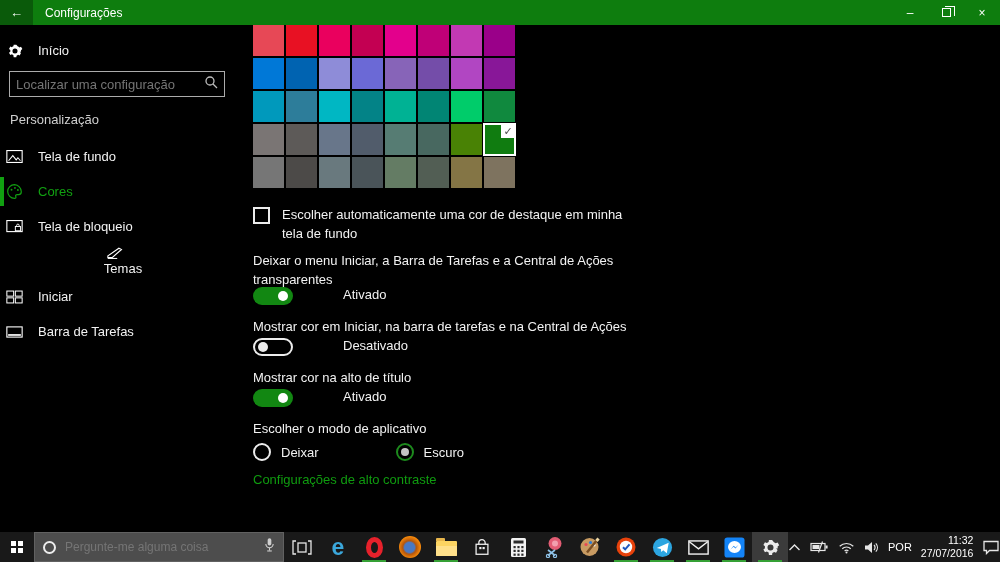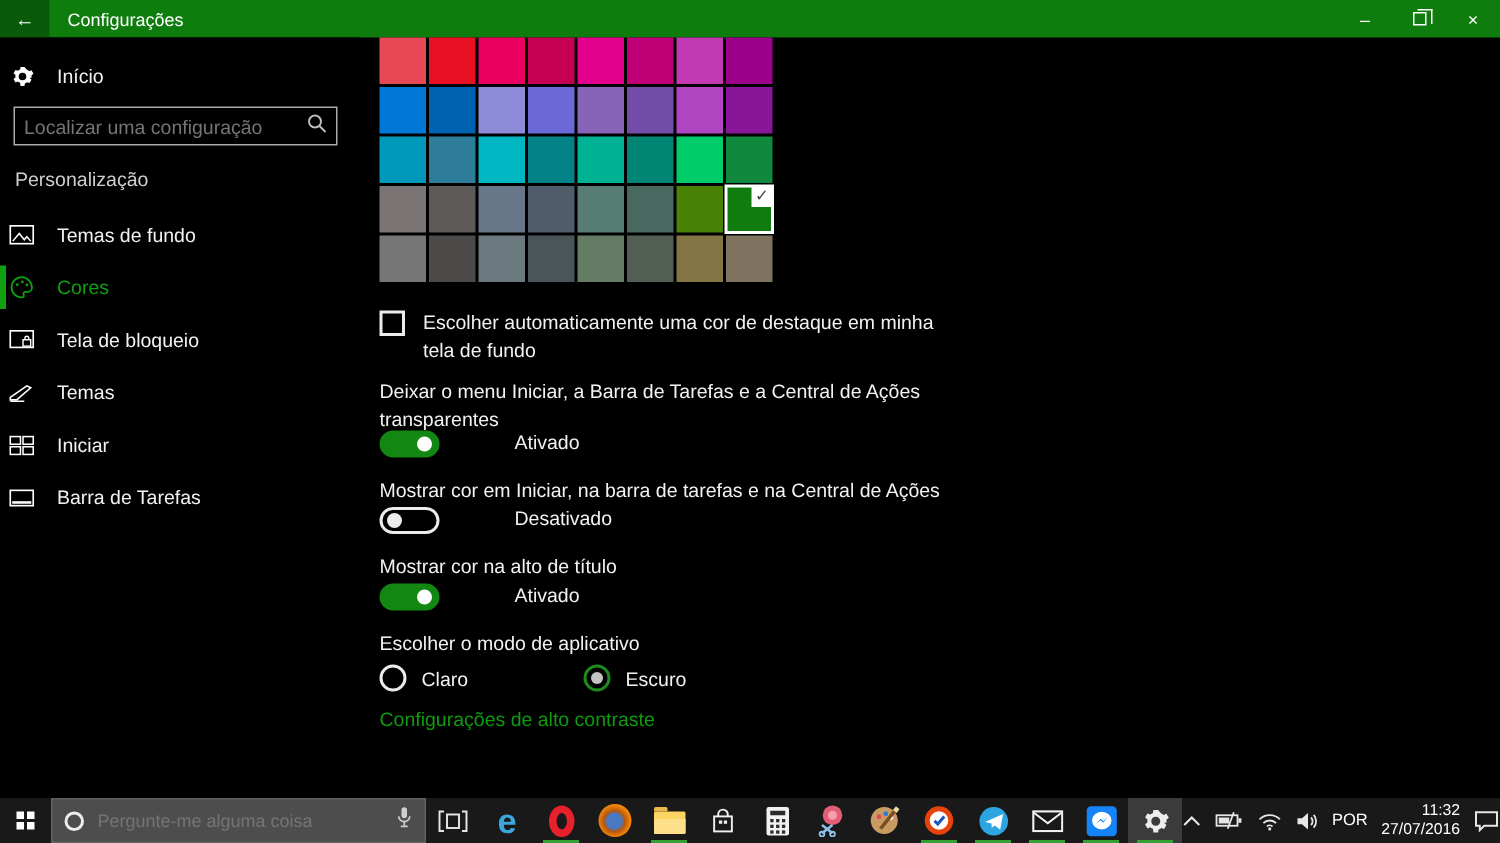--- a/index.html
+++ b/index.html
@@ -151,21 +151,21 @@
 
     <div class="side-section">Personalização</div>
 
     <div class="side-row" style="top:114px;">
       <span class="sicon">
         <svg width="17" height="15" viewBox="0 0 20 16">
             <rect x="1" y="1" width="18" height="14" fill="none" stroke="#fff" stroke-width="1.3"></rect>
             <path d="M3 13 l5-6 4 5 2-2.5 3 3.5" fill="none" stroke="#fff" stroke-width="1.2"></path>
           </svg>
       </span>
-      <span>Temas de fundo</span>
+      <span>Tela de fundo</span>
     </div>
 
     <div class="side-row active" style="top:149px;">
       <span class="bar"></span>
       <span class="sicon">
         <svg width="17" height="17" viewBox="0 0 20 20">
             <path d="M10 2a8 8 0 1 0 0 16c1.5 0 2-.9 1.5-2-.6-1.3.2-2.4 1.7-2.4H15A3.2 3.2 0 0 0 18 10.3 8.3 8.3 0 0 0 10 2z" fill="none" stroke="#11A011" stroke-width="1.4"></path>
             <circle cx="6.5" cy="8" r="1.1" fill="#11A011"></circle>
             <circle cx="10.5" cy="5.8" r="1.1" fill="#11A011"></circle>
             <circle cx="14" cy="8.2" r="1.1" fill="#11A011"></circle>
@@ -178,21 +178,21 @@
       <span class="sicon">
         <svg width="17" height="15" viewBox="0 0 20 16">
             <rect x="1" y="1" width="18" height="13" fill="none" stroke="#fff" stroke-width="1.3"></rect>
             <rect x="11" y="8" width="6" height="5" fill="#000" stroke="#fff" stroke-width="1.1"></rect>
             <path d="M12.5 8 v-1.3 a1.5 1.5 0 0 1 3 0 V8" fill="none" stroke="#fff" stroke-width="1.1"></path>
           </svg>
       </span>
       <span>Tela de bloqueio</span>
     </div>
 
-    <div class="side-row" style="top:219px;">
+    <div class="side-row" style="top:219px;flex-direction:column;">
       <span class="sicon">
         <svg width="17" height="15" viewBox="0 0 20 16">
             <path d="M1 12 L14 3 l3 1.5 L6 14 H1z" fill="none" stroke="#fff" stroke-width="1.3"></path>
             <line x1="1" y1="15" x2="12" y2="15" stroke="#fff" stroke-width="1.2"></line>
           </svg>
       </span>
       <span>Temas</span>
     </div>
 
     <div class="side-row" style="top:254px;">
@@ -285,21 +285,21 @@
     <div class="setting-label" style="top:344px;">Mostrar cor na alto de título</div>
     <div class="toggle-row" style="top:364px;">
       <div class="toggle on"></div>
       <span class="toggle-state">Ativado</span>
     </div>
 
     <div class="setting-label" style="top:395px;">Escolher o modo de aplicativo</div>
     <div class="radio-group">
       <div class="radio-opt">
         <span class="radio-circle"></span>
-        <span class="radio-label">Claro</span>
+        <span class="radio-label">Deixar</span>
       </div>
       <div class="radio-opt selected">
         <span class="radio-circle"></span>
         <span class="radio-label">Escuro</span>
       </div>
     </div>
 
     <a class="hc-link" href="#">Configurações de alto contraste</a>
   </div>
 </div>

